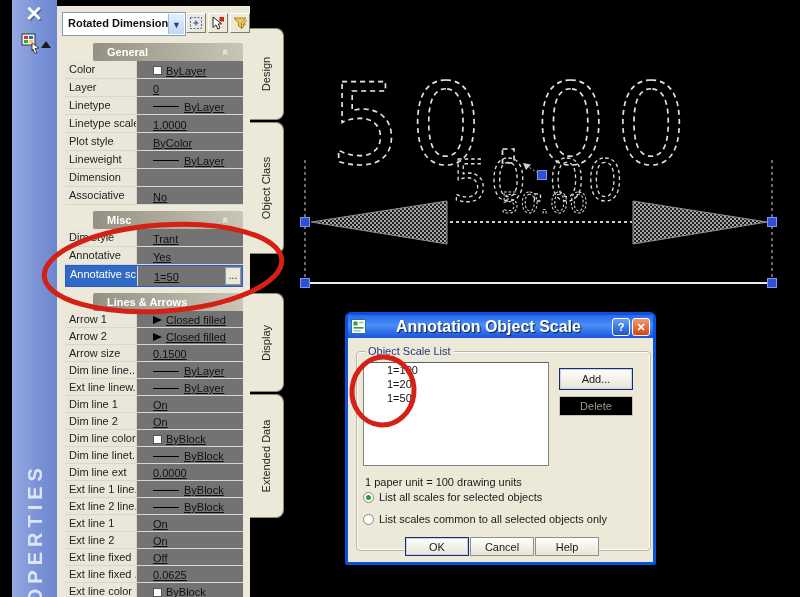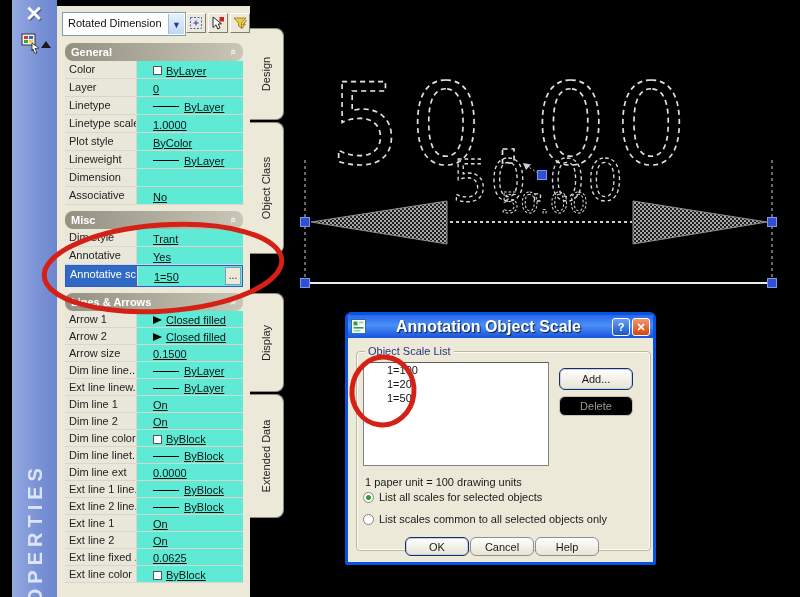--- a/index.html
+++ b/index.html
@@ -14,38 +14,38 @@
     background:linear-gradient(to right,#96aae2,#7b93d6 55%,#6d86cf); overflow:hidden; }
   .palette-close { position:absolute; left:8px; top:1px; width:28px; height:26px; color:#fff;
     font-size:21px; font-weight:bold; text-align:center; line-height:26px; text-shadow:1px 1px 1px #44518a; cursor:default; }
   .palette-icon { position:absolute; left:8px; top:32px; }
   .palette-title { position:absolute; left:12px; top:642px; transform:rotate(-90deg); transform-origin:0 0;
     white-space:nowrap; font-size:20px; font-weight:bold; letter-spacing:5px; color:#dde5f8; }
 
   
   .panel { position:absolute; left:57px; top:6px; width:193px; height:591px; background:#ece9d8; z-index:2; overflow:hidden; }
   .combo { position:absolute; left:5px; top:6px; width:124px; height:24px; background:#fff; border:1px solid #7f9db9; }
-  .combo-text { position:absolute; left:5px; top:4px; font-size:11px; color:#111; white-space:nowrap; }
+  .combo-text { position:absolute; left:5px; top:4px; font-size:11px; color:#111; white-space:nowrap;font-weight:bold; }
   .combo-btn { position:absolute; right:1px; top:1px; bottom:1px; width:16px;
     background:linear-gradient(#e5f0fc,#c0d8f2); border-left:1px solid #9ebadc; text-align:center; }
   .combo-btn span { font-size:9px; color:#1d3f8f; line-height:20px; }
   .tool-btn { position:absolute; top:7px; width:20px; height:20px; background:#ece9d8;
     border-top:1px solid #fff; border-left:1px solid #fff; border-right:1px solid #7d7d6c; border-bottom:1px solid #7d7d6c;
     display:flex; align-items:center; justify-content:center; padding:0; cursor:pointer; }
 
   .scroll-up { position:absolute; left:41px; top:41px; width:0; height:0; z-index:3;
     border-left:5px solid transparent; border-right:5px solid transparent; border-bottom:7px solid #1a1a1a; }
 
   
   .grid { position:absolute; left:8px; top:37px; width:178px; }
   .sec-header { height:18px; background:linear-gradient(to right,#949183,#c9c6b8); color:#fff; font-size:11px;
-    font-weight:bold; line-height:18px; padding:0 6px; display:flex; justify-content:space-between; border-radius:8px; }
+    font-weight:bold; line-height:18px; padding:0 14px; display:flex; justify-content:space-between; border-radius:2px;margin-left:28px; }
   .chev { transform:rotate(90deg); font-size:11px; color:#f3f2ea; }
   .secgap { height:6px; }
-  .prow { display:flex; height:18px; border-bottom:1px solid #d9d6ca; background:#5eead4; }
+  .prow { display:flex; height:18px; border-bottom:1px solid #d9d6ca; background:#737373; }
   .prow.h17 { height:17px;justify-content:center; }
   .plabel { width:72px; background:#e9e6da; border-right:1px solid #d9d6ca; font-size:11px; color:#222;
     padding:2px 0 0 4px; white-space:nowrap; overflow:hidden; }
   .pvalue { flex:1; font-size:11px; color:#111; padding:2px 0 0 16px; white-space:nowrap; overflow:hidden;
     display:flex; align-items:center; position:relative;text-decoration:underline; }
   .prow.sel { height:22px; border:1px solid #2a5bd7; }
   .prow.sel .plabel { background:#316ac5; color:#fff; }
   .swatch { display:inline-block; width:9px; height:9px; background:#fff; border:1px solid #555; margin-right:4px; flex:none; }
   .lineglyph { display:inline-block; width:26px; height:1px; background:#000; margin-right:5px; flex:none; }
   .arrowglyph { display:inline-block; width:0; height:0; border-left:9px solid #000;
@@ -70,21 +70,21 @@
     font-weight:bold; line-height:16px; text-align:center; margin-left:2px; cursor:pointer; padding:0; }
   .tb-help { background:linear-gradient(#66a1f4,#1c55c8); }
   .tb-close { background:linear-gradient(#f2а383,#d64309); background:linear-gradient(#ef9a72,#d64309); }
   .groupbox { position:absolute; left:8px; top:36px; width:295px; height:200px;
     border:1px solid #bcb8a8; border-radius:4px; box-shadow:inset 0 0 0 1px #fdfcf7; }
   .groupbox .legend { position:absolute; left:8px; top:-7px; background:#ece9d8; padding:0 3px;
     font-size:11px; color:#29337c; }
   .listbox { position:absolute; left:6px; top:10px; width:186px; height:104px; background:#fff;
     border:1px solid #838383; border-top-color:#5e5e5e; overflow:hidden; }
   .litem { font-size:11px; color:#111; padding:1px 0 0 23px; line-height:13px; cursor:default; }
-  .btn { background:linear-gradient(#fefefe,#f1efe4 60%,#e7e5d6); border:1px solid #8e8f8f; border-radius:6px;
+  .btn { background:linear-gradient(#fefefe,#f1efe4 60%,#e7e5d6); border:1px solid #8e8f8f; border-radius:0;
     font-size:11px; color:#1a1a1a; font-family:"Liberation Sans",sans-serif; cursor:pointer; }
   .btn.strong { border:1px solid #1c2d5e; box-shadow:0 0 0 1px #c2d1f2 inset; }
   .btn.disabled { color:#9c9a8d; border-color:#c6c3b4; background:#000000; box-shadow:none; cursor:default; }
   .btn-add { position:absolute; left:202px; top:16px; width:74px; height:22px; }
   .btn-del { position:absolute; left:202px; top:44px; width:74px; height:20px; }
   .note { position:absolute; left:8px; top:124px; font-size:11px; color:#1a1a1a; }
   .radio-row { position:absolute; left:6px; display:flex; align-items:center; cursor:pointer; }
   .radio { width:11px; height:11px; border-radius:50%; background:#fff; border:1px solid #808a75; margin-right:5px; position:relative; flex:none; }
   .radio.checked::after { content:""; position:absolute; left:2px; top:2px; width:5px; height:5px; border-radius:50%; background:#2ba12b; }
   .radio-row span.lbl { font-size:11px; color:#1a1a1a; }
@@ -343,20 +343,26 @@
           <span>On</span>
         </div>
       </div>
       <div class="prow h17">
         <div class="plabel">Ext line 2</div>
         <div class="pvalue">
           <span>On</span>
         </div>
       </div>
       <div class="prow h17">
+        <div class="plabel">Ext line fixed</div>
+        <div class="pvalue">
+          <span>Off</span>
+        </div>
+      </div>
+      <div class="prow h17">
         <div class="plabel">Ext line fixed ...</div>
         <div class="pvalue">
           <span>0.0625</span>
         </div>
       </div>
       <div class="prow h17">
         <div class="plabel">Ext line color</div>
         <div class="pvalue">
           <span class="swatch"></span>
           <span>ByBlock</span>

